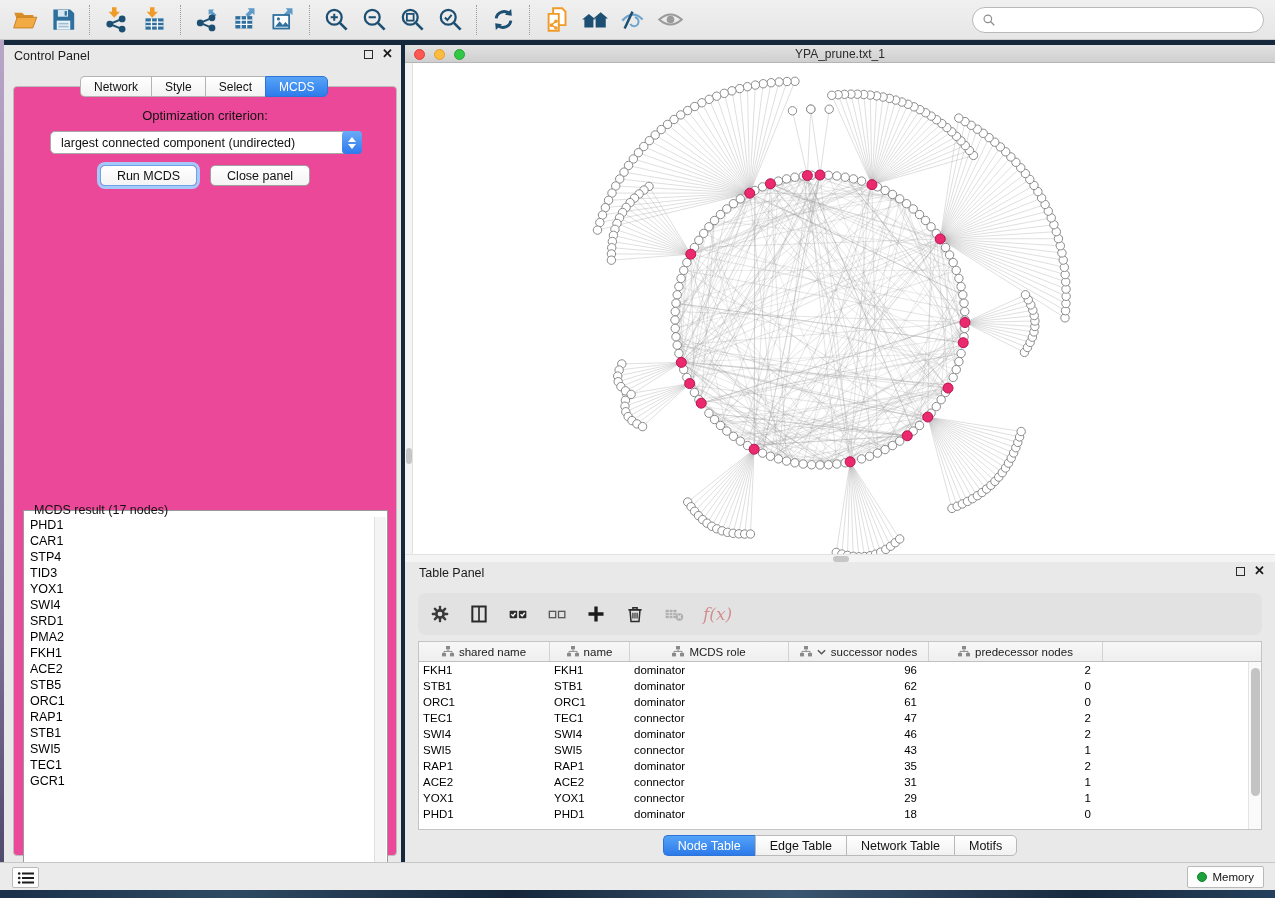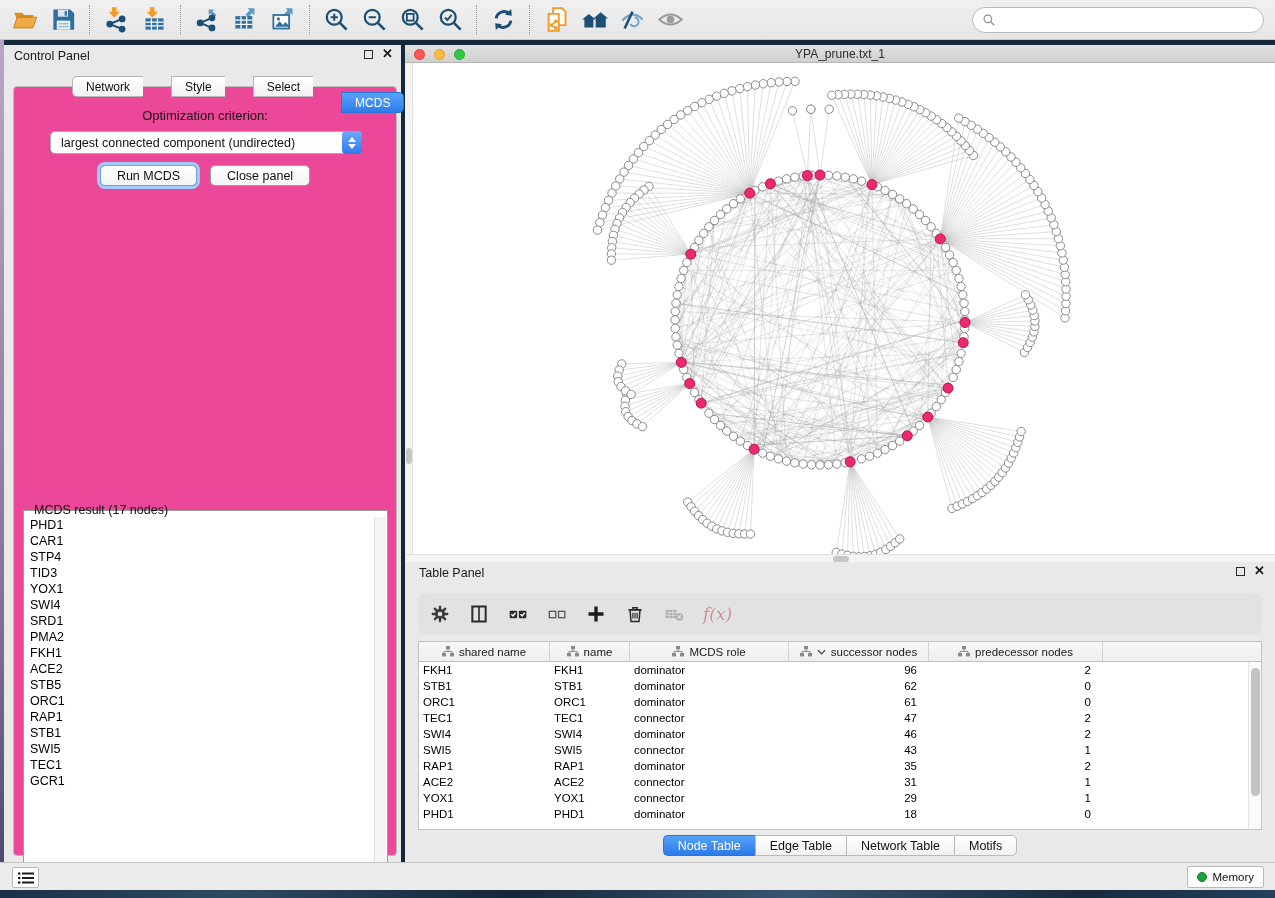--- a/index.html
+++ b/index.html
@@ -28,25 +28,25 @@
   .search-wrap input { border:none; outline:none; flex:1; height:20px; font-size:12px; background:transparent; padding-left:5px; }
 
   
   .control-panel { position:absolute; left:4px; top:45px; width:397px; height:817px; background:#e9e9e9; }
   .panel-title-row { position:relative; height:24px; }
   .panel-title { position:absolute; left:10px; top:4px; font-size:12.5px; color:#1a1a1a; }
   .panel-ctrls { position:absolute; right:8px; top:4px; display:flex; gap:9px; align-items:center; }
   .float-box { width:9px; height:9px; border:1.6px solid #2b2b2b; display:inline-block; }
   .close-x { font-size:13px; font-weight:bold; color:#1a1a1a; line-height:10px; }
 
-  .cp-tabs { position:absolute; left:68px; top:31px; display:flex; z-index:3;gap:28px; }
+  .cp-tabs { position:absolute; left:76px; top:31px; display:flex; z-index:3; }
   .cp-tab { height:21px; padding:0 13px; font-size:12px; background:linear-gradient(#ffffff,#f2f2f2);
     border:1px solid #b4b4b4; border-right:none; color:#111; display:flex; align-items:center; }
   .cp-tab:first-child { border-radius:5px 0 0 5px; }
-  .cp-tab:last-child { border-radius:0 5px 5px 0; border-right:1px solid #b4b4b4;margin-top:16px; }
+  .cp-tab:last-child { border-radius:0 5px 5px 0; border-right:1px solid #b4b4b4; }
   .cp-tab.sel { background:linear-gradient(#58a3f8,#2e7ceb); color:#fff; border-color:#2e74d8; }
 
   .cp-body { position:absolute; left:9px; top:41px; width:384px; height:770px;
     background:#ec4899; border:1px solid #bdbdbd; border-radius:4px; }
   .opt-label { position:absolute; left:0; right:0; top:21px; text-align:center; font-size:13px; color:#111; }
   .criterion { position:absolute; left:36px; top:44px; width:312px; height:23px; background:#fff;
     border:1px solid #a9a9a9; border-radius:5px; display:flex; align-items:center; }
   .criterion .val { flex:1; font-size:12.5px; padding-left:10px; color:#111; white-space:nowrap; }
   .stepper { width:20px; height:23px; margin-right:-1px; border-radius:4px; display:flex; flex-direction:column;
     align-items:center; justify-content:center; gap:2px; background:linear-gradient(#6aabf8,#3079ec); }

